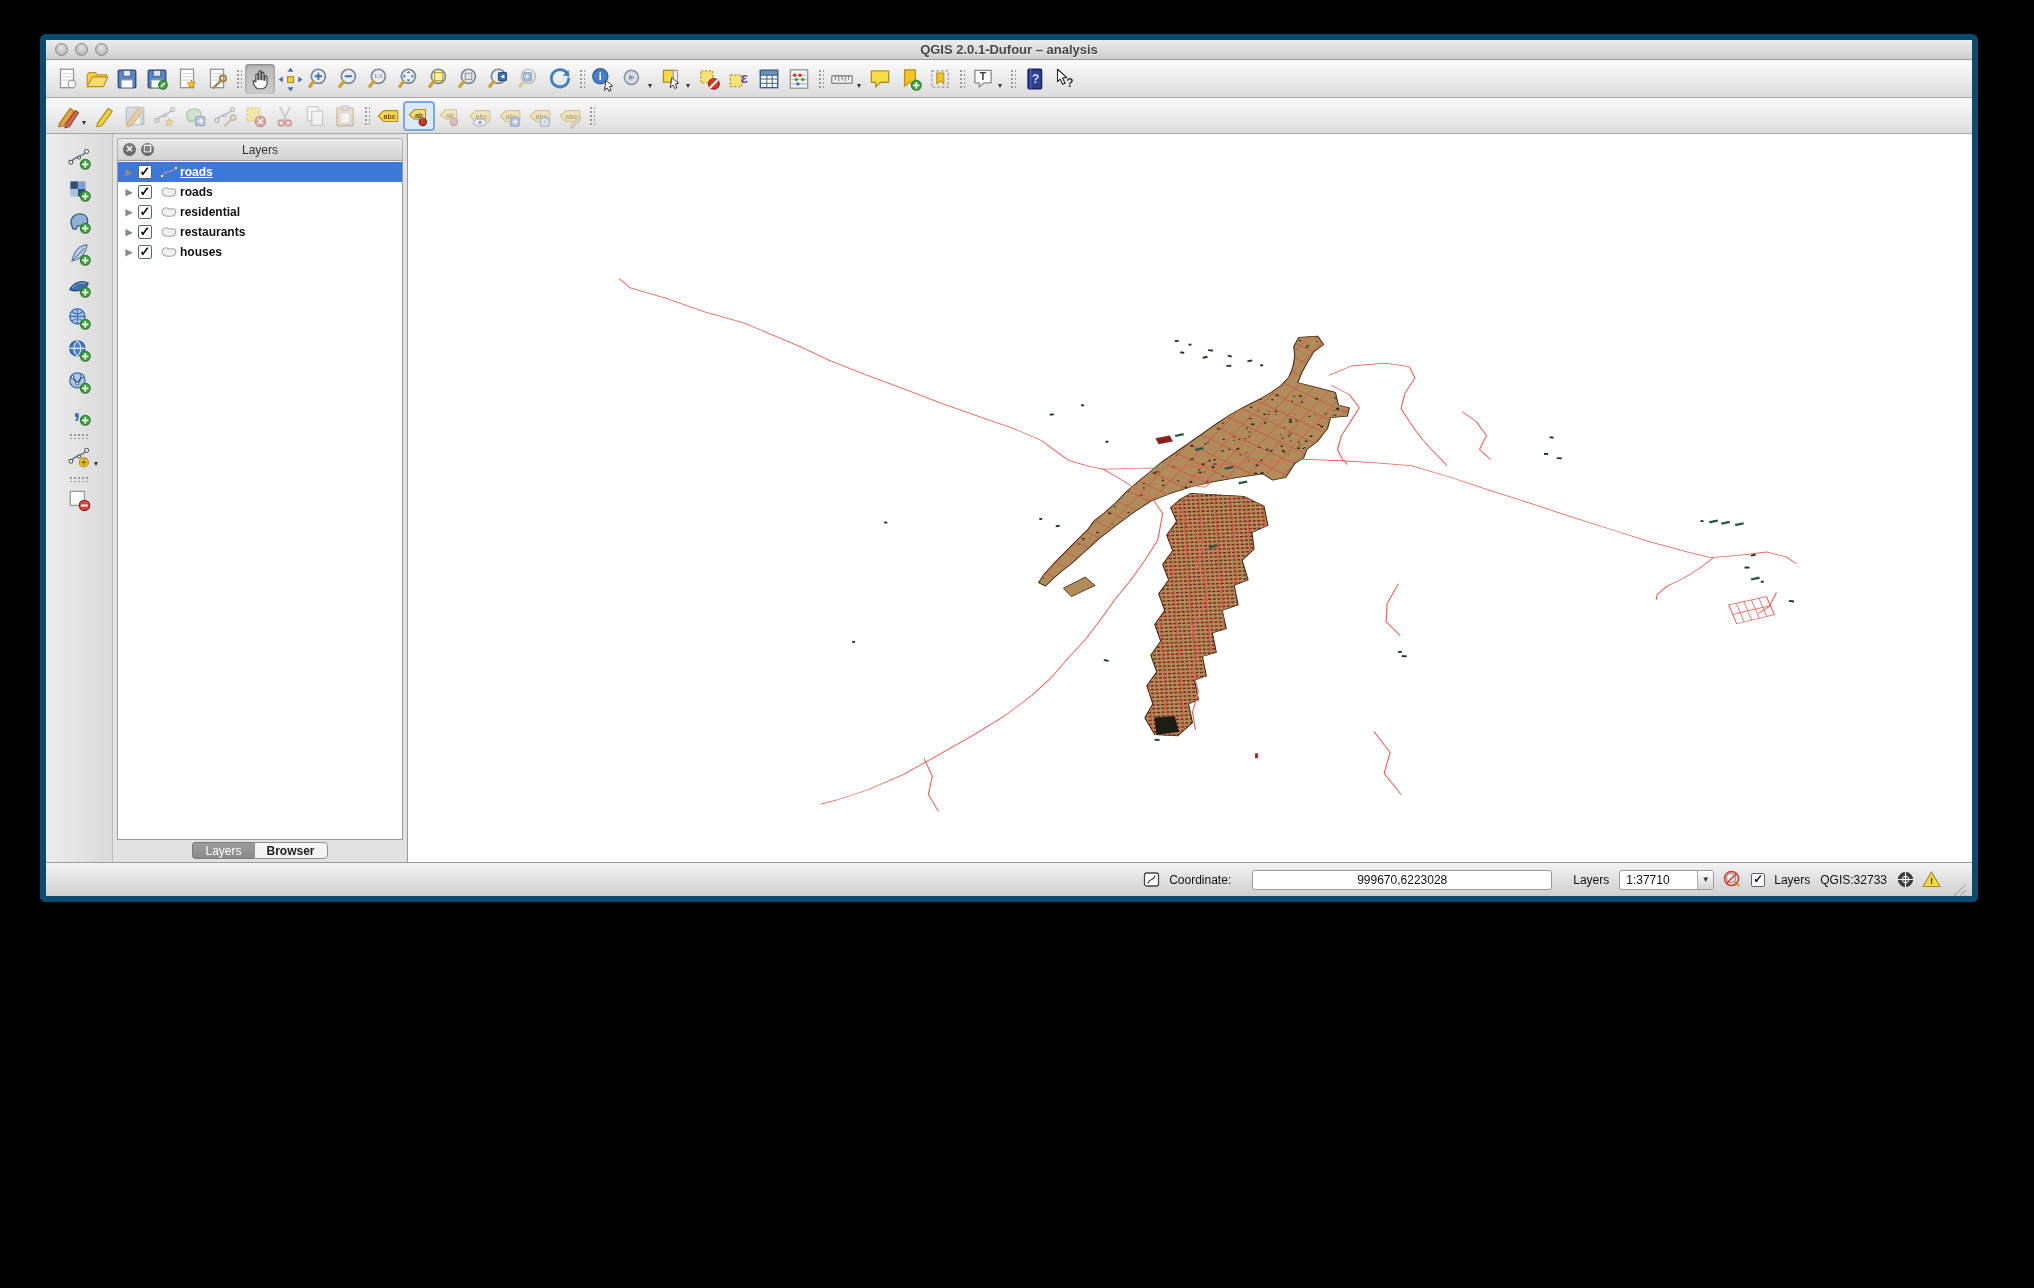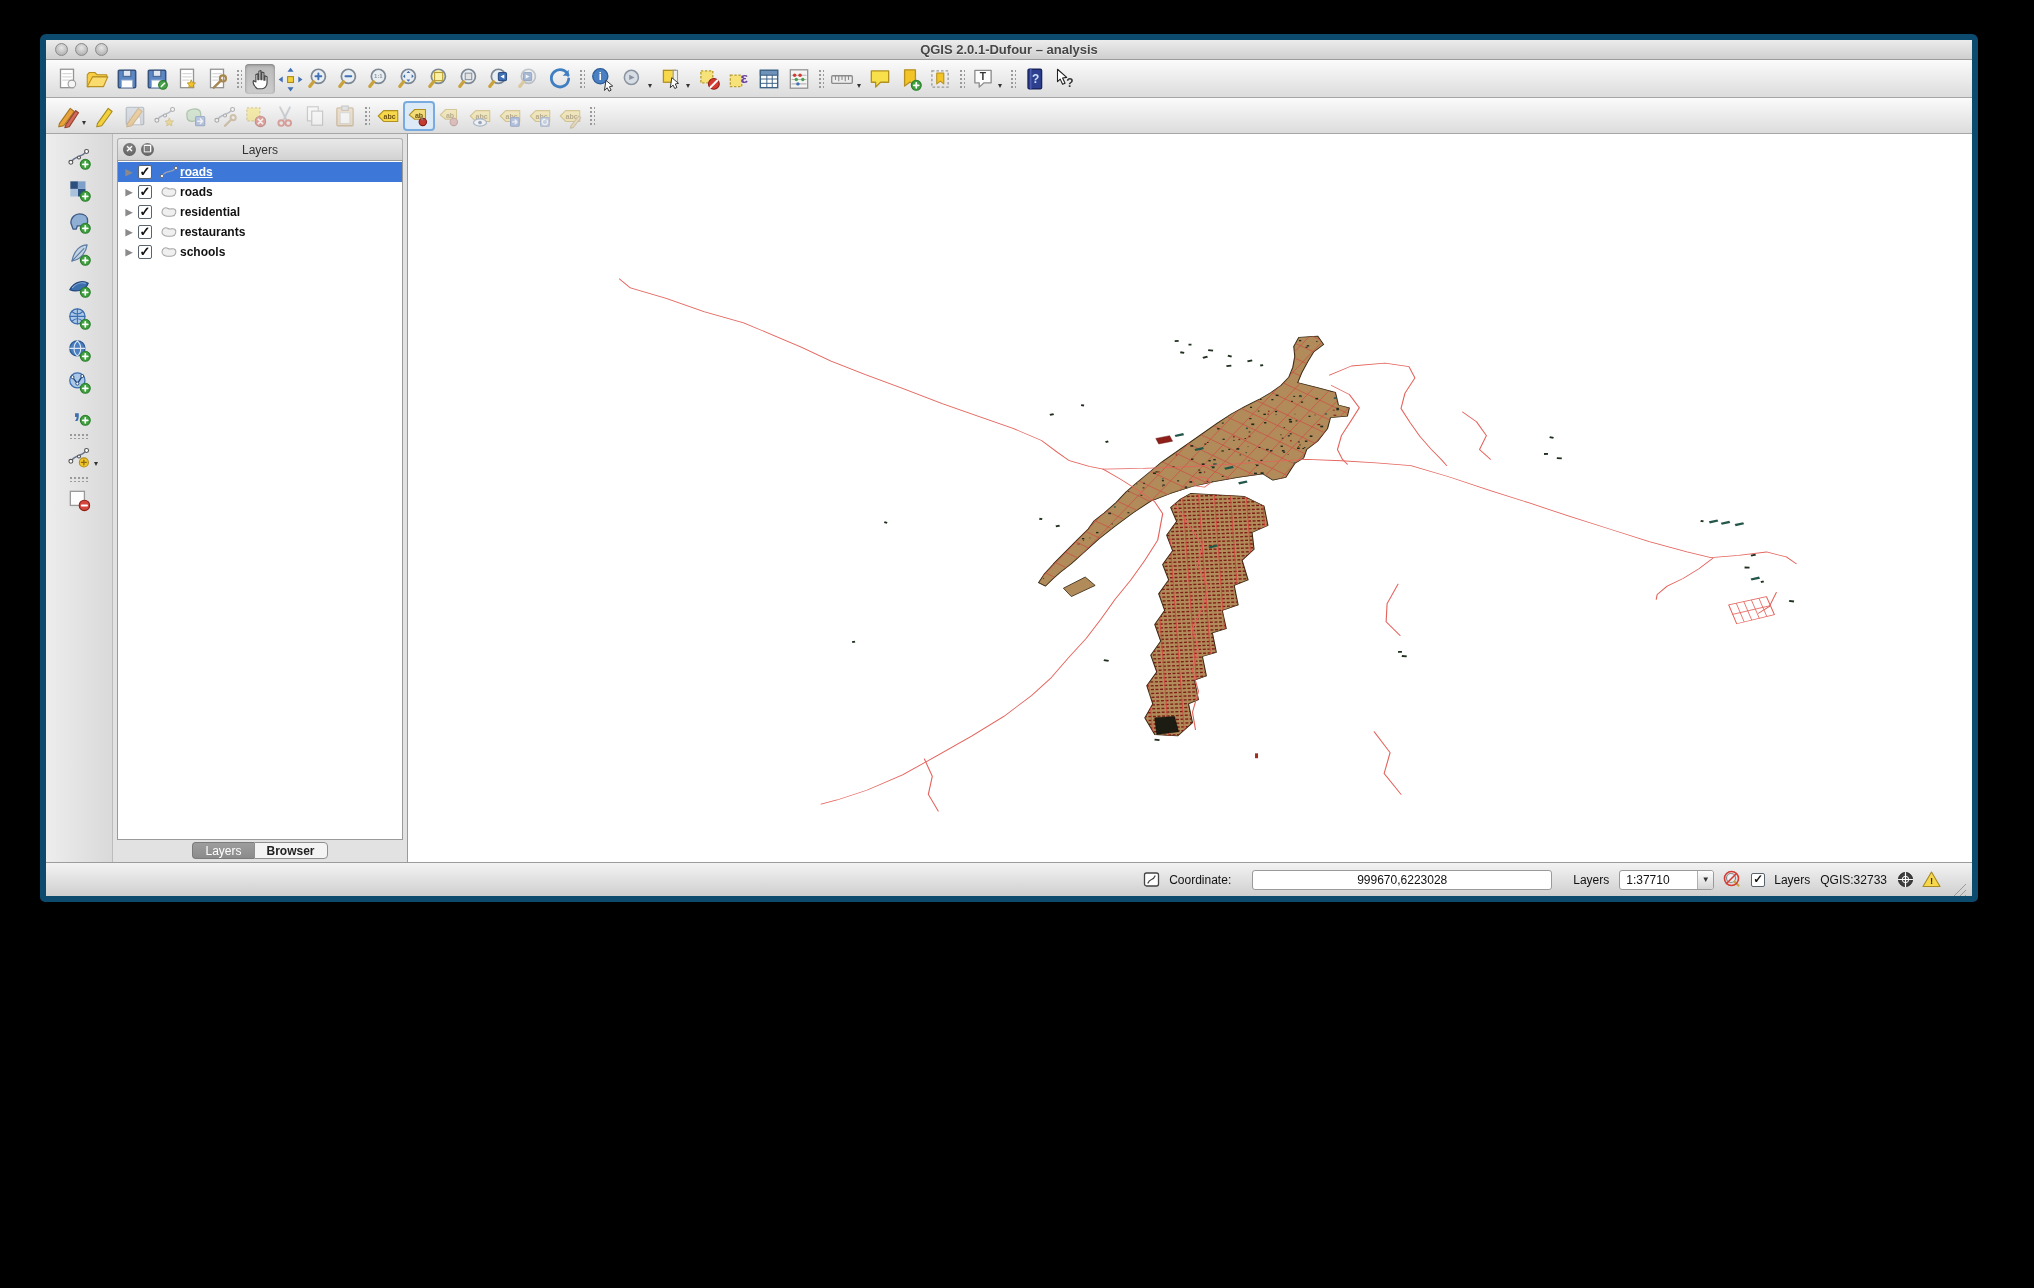--- a/index.html
+++ b/index.html
@@ -598,21 +598,21 @@
             <span class="layer-label">restaurants</span>
           </div>
           <div class="layer-row">
             <span class="tri">▶</span>
             <span class="chk">✓</span>
             <span class="layer-icon">
               <svg width="18" height="14" viewBox="0 0 18 14">
                 <path d="M2 7c0-4 3.5-5 6-3.5C10.5 5 13 2.5 15 4.5c1.5 1.5 1 6-2.5 6.5-4 .6-10.5.5-10.5-4z" fill="#efefef" stroke="#a8a8a8" stroke-width="1.1" stroke-linejoin="round" stroke-linecap="round"></path>
               </svg>
             </span>
-            <span class="layer-label">schools</span>
+            <span class="layer-label">houses</span>
           </div>
         </div>
       <div id="panel-tabs">
           <div class="tab active">Layers</div>
           <div class="tab">Browser</div>
         </div>
     </div>
 
     <div id="map-canvas">
         <svg viewBox="0 0 1575 1045" preserveAspectRatio="none">

